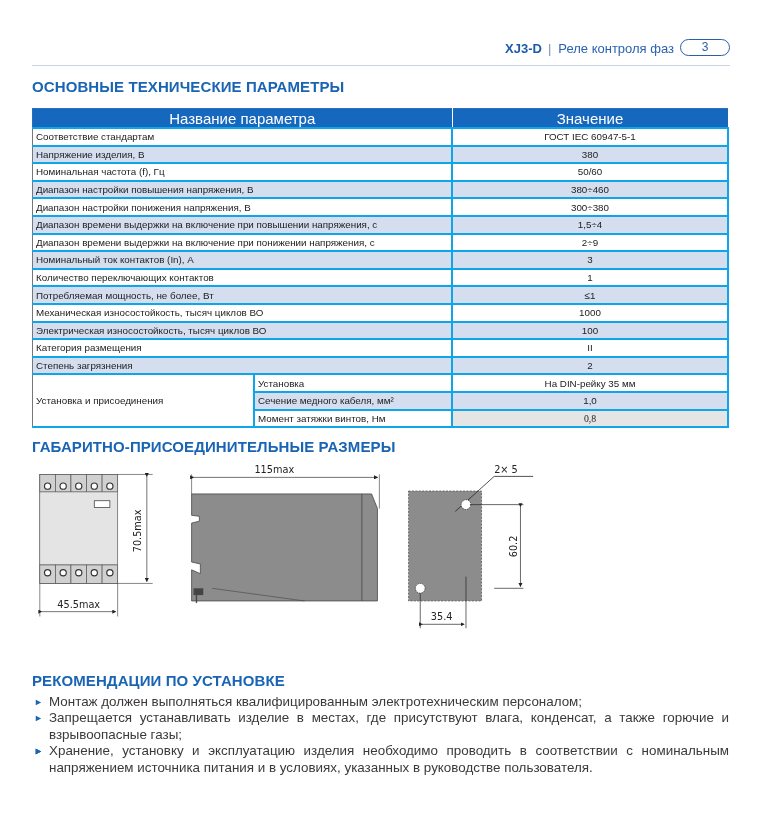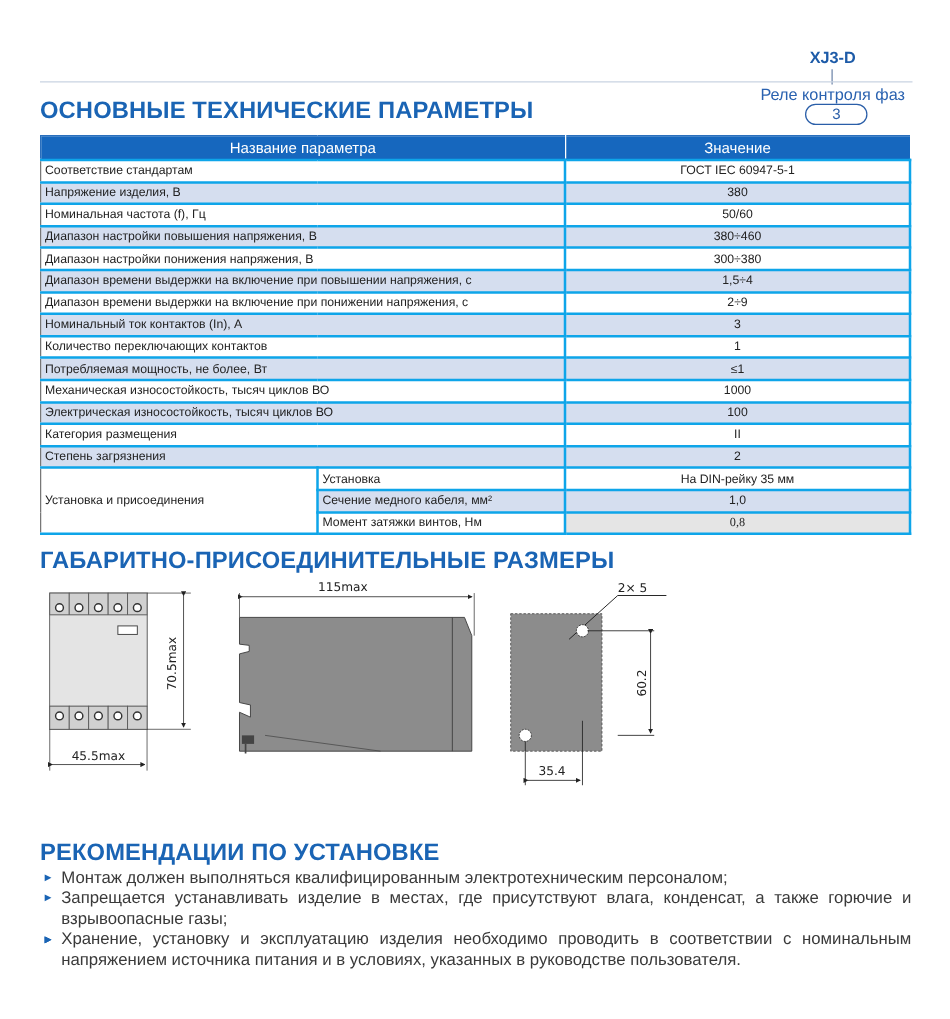--- a/index.html
+++ b/index.html
@@ -1,33 +1,33 @@
 <!DOCTYPE html>
 <html><head>
 <meta charset="utf-8">
 <style>
   html, body { margin: 0; padding: 0; background: #ffffff; }
   body { width: 760px; height: 815px; position: relative; overflow: hidden;
          font-family: "Liberation Sans", sans-serif; color: #333; }
 
   .header { position: absolute; top: 38px; right: 30px; height: 18px;
-            display: flex; align-items: center; font-size: 13px; color: #1a5fae; flex-direction: column; }
+            display: flex; align-items: flex-end; font-size: 13px; color: #1a5fae; }
   .header .model { font-weight: bold; color: #1d5ba8; margin-right: 6px; }
   .header .sep { color: #7a8fb0; margin-right: 7px; }
   .header .title { color: #2a62b0; margin-right: 6px; }
   .header .page { display: inline-block; width: 48px; height: 15px; border: 1.2px solid #2a5ea8;
                   border-radius: 9px; text-align: center; font-size: 12px; line-height: 15px; color: #2a5ea8; }
   .header-line { position: absolute; top: 65px; left: 32px; right: 30px; height: 1px; background: #c9d3e2; }
 
   .section-title { position: absolute; left: 32px; font-weight: bold; color: #1a64b4;
-                   font-size: 19px; letter-spacing: 0.1px; white-space: nowrap; }
+                   font-size: 15px; letter-spacing: 0.1px; white-space: nowrap; }
 
   table.params { position: absolute; top: 108px; left: 32px; width: 697px; border-collapse: collapse;
                  font-size: 9.8px; color: #222; border: 1.5px solid #2a6fbd; }
-  table.params th { background: #1667be; color: #fff; font-weight: normal; font-size: 12px;
+  table.params th { background: #1667be; color: #fff; font-weight: normal; font-size: 15px;
                     height: 18px; padding: 0; border-right: 1px solid #ffffff; }
   table.params td { height: 15.6px; padding: 0 3px; border: 2px solid #0ea5e9; border-left: 1px solid #777; }
   table.params tr.alt td { background: #d5deef; }
   table.params td.val { text-align: center; width: 268px; }
   table.params tr.white td { background: #fff; }
   table.params td.merged { background: #fff; }
   table.params td.sub-alt { background: #d5deef; }
 
   .drawings { position: absolute; top: 460px; left: 30px; width: 520px; height: 180px; }
   .dim-text { font-family: "DejaVu Sans", sans-serif; font-size: 10px; fill: #222; }

